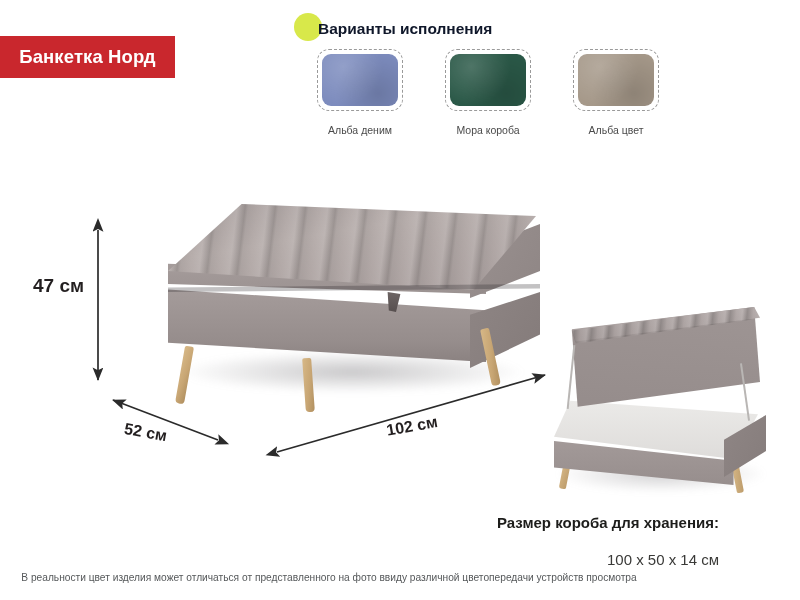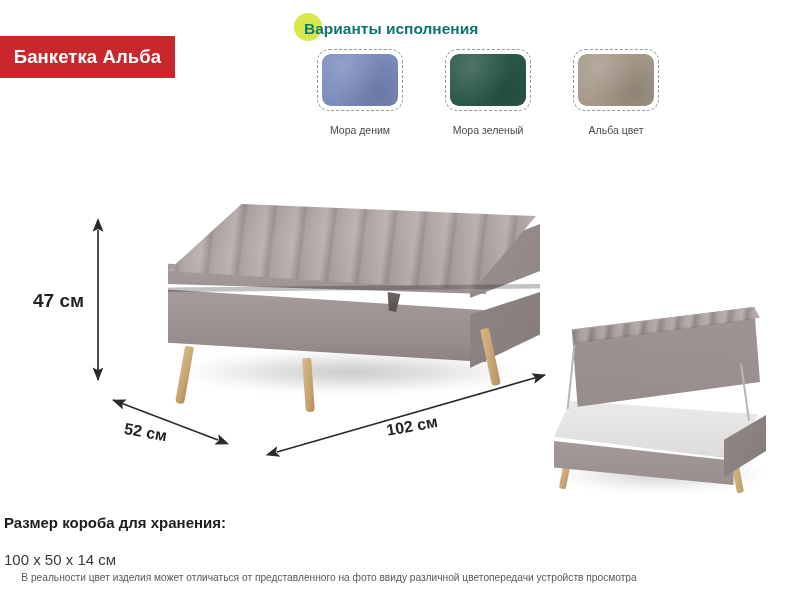--- a/index.html
+++ b/index.html
@@ -29,22 +29,22 @@
     position: absolute; left: 296px; top: 17px;
     height: 24px; display: flex; align-items: center;
   }
   .variants-heading .dot {
     position: absolute; left: -2px; top: -4px;
     width: 28px; height: 28px; border-radius: 50%;
     background: #d8e84a; z-index: 0;
   }
   .variants-heading span.htext {
     position: relative; z-index: 1;
-    font-size: 15.5px; font-weight: 700; color: #0f766e;
-    white-space: nowrap; padding-left: 8px;
+    font-size: 15.5px; font-weight: 700; color: #0f172a;
+    white-space: nowrap; padding-left: 22px;
   }
 
   
   .swatches { position: absolute; left: 296px; top: 49px; display: flex; }
   .swatch-cell { width: 128px; display: flex; flex-direction: column; align-items: center; }
   .swatch-frame {
     width: 86px; height: 62px; border-radius: 12px;
     border: 1px dashed #9a9a9a;
     padding: 4px;
   }
@@ -158,59 +158,59 @@
   .bo-hinge { position: absolute; background: #b9b6b4; }
   .bo-hinge.h1 { left: 22px; top: 40px; width: 2px; height: 64px; transform: rotate(6deg); }
   .bo-hinge.h2 { left: 196px; top: 58px; width: 2px; height: 58px; transform: rotate(-8deg); }
   .bo-leg { position: absolute; background: linear-gradient(100deg, #d8b988, #bd9c6b); }
   .bo-leg.l1 { left: 14px; top: 150px; width: 7px; height: 34px; transform: rotate(11deg); border-radius: 2px; }
   .bo-leg.l2 { left: 186px; top: 156px; width: 7px; height: 32px; transform: rotate(-11deg); border-radius: 2px; }
 
   
   .dim-svg { position: absolute; left: 0; top: 0; width: 800px; height: 600px; pointer-events: none; }
   .dim-label { position: absolute; color: #231f20; font-weight: 700; white-space: nowrap; }
-  .dim-47 { left: 33px; top: 290px; font-size: 19px; }
+  .dim-47 { left: 33px; top: 275px; font-size: 19px; }
   .dim-52 { left: 126px; top: 420px; font-size: 16px; transform: rotate(10deg); transform-origin: left top; }
   .dim-102 { left: 385px; top: 422px; font-size: 16px; transform: rotate(-10deg); transform-origin: left top; }
 
   
-  .box-size { position: absolute; left: 4px; top: 514px; width: 707px; text-align: left; }
+  .box-size { position: absolute; left: 12px; top: 514px; width: 707px; text-align: right; }
   .box-size .l1 { font-size: 15px; font-weight: 700; color: #1d1d1b; }
   .box-size .l2 { font-size: 15px; font-weight: 400; color: #3a3a38; margin-top: 20px; }
   .disclaimer {
     position: absolute; left: 0; top: 572px; width: 658px; text-align: center;
     font-size: 10.2px; color: #55585a; white-space: nowrap;
   }
 </style>
 </head>
 <body>
 
 <div id="root">
 
   <div class="title-badge" style="background: rgb(201, 39, 45);">
-    <span>Банкетка Альба</span>
+    <span>Банкетка Норд</span>
   </div>
 
   <div class="variants-heading">
     <span class="dot" style="background: rgb(216, 232, 74);"></span>
     <span class="htext">Варианты исполнения</span>
   </div>
 
   <div class="swatches">
     <div class="swatch-cell">
       <div class="swatch-frame">
         <div class="swatch-chip" id="chip0" style="background: rgb(125, 140, 190);"></div>
       </div>
-      <div class="swatch-label">Мора деним</div>
+      <div class="swatch-label">Альба деним</div>
     </div>
     <div class="swatch-cell">
       <div class="swatch-frame">
         <div class="swatch-chip" id="chip1" style="background: rgb(43, 89, 72);"></div>
       </div>
-      <div class="swatch-label">Мора зеленый</div>
+      <div class="swatch-label">Мора короба</div>
     </div>
     <div class="swatch-cell">
       <div class="swatch-frame">
         <div class="swatch-chip" id="chip3" style="background: rgb(166, 153, 138);"></div>
       </div>
       <div class="swatch-label">Альба цвет</div>
     </div>
   </div>
 
   <div class="bench-closed">

